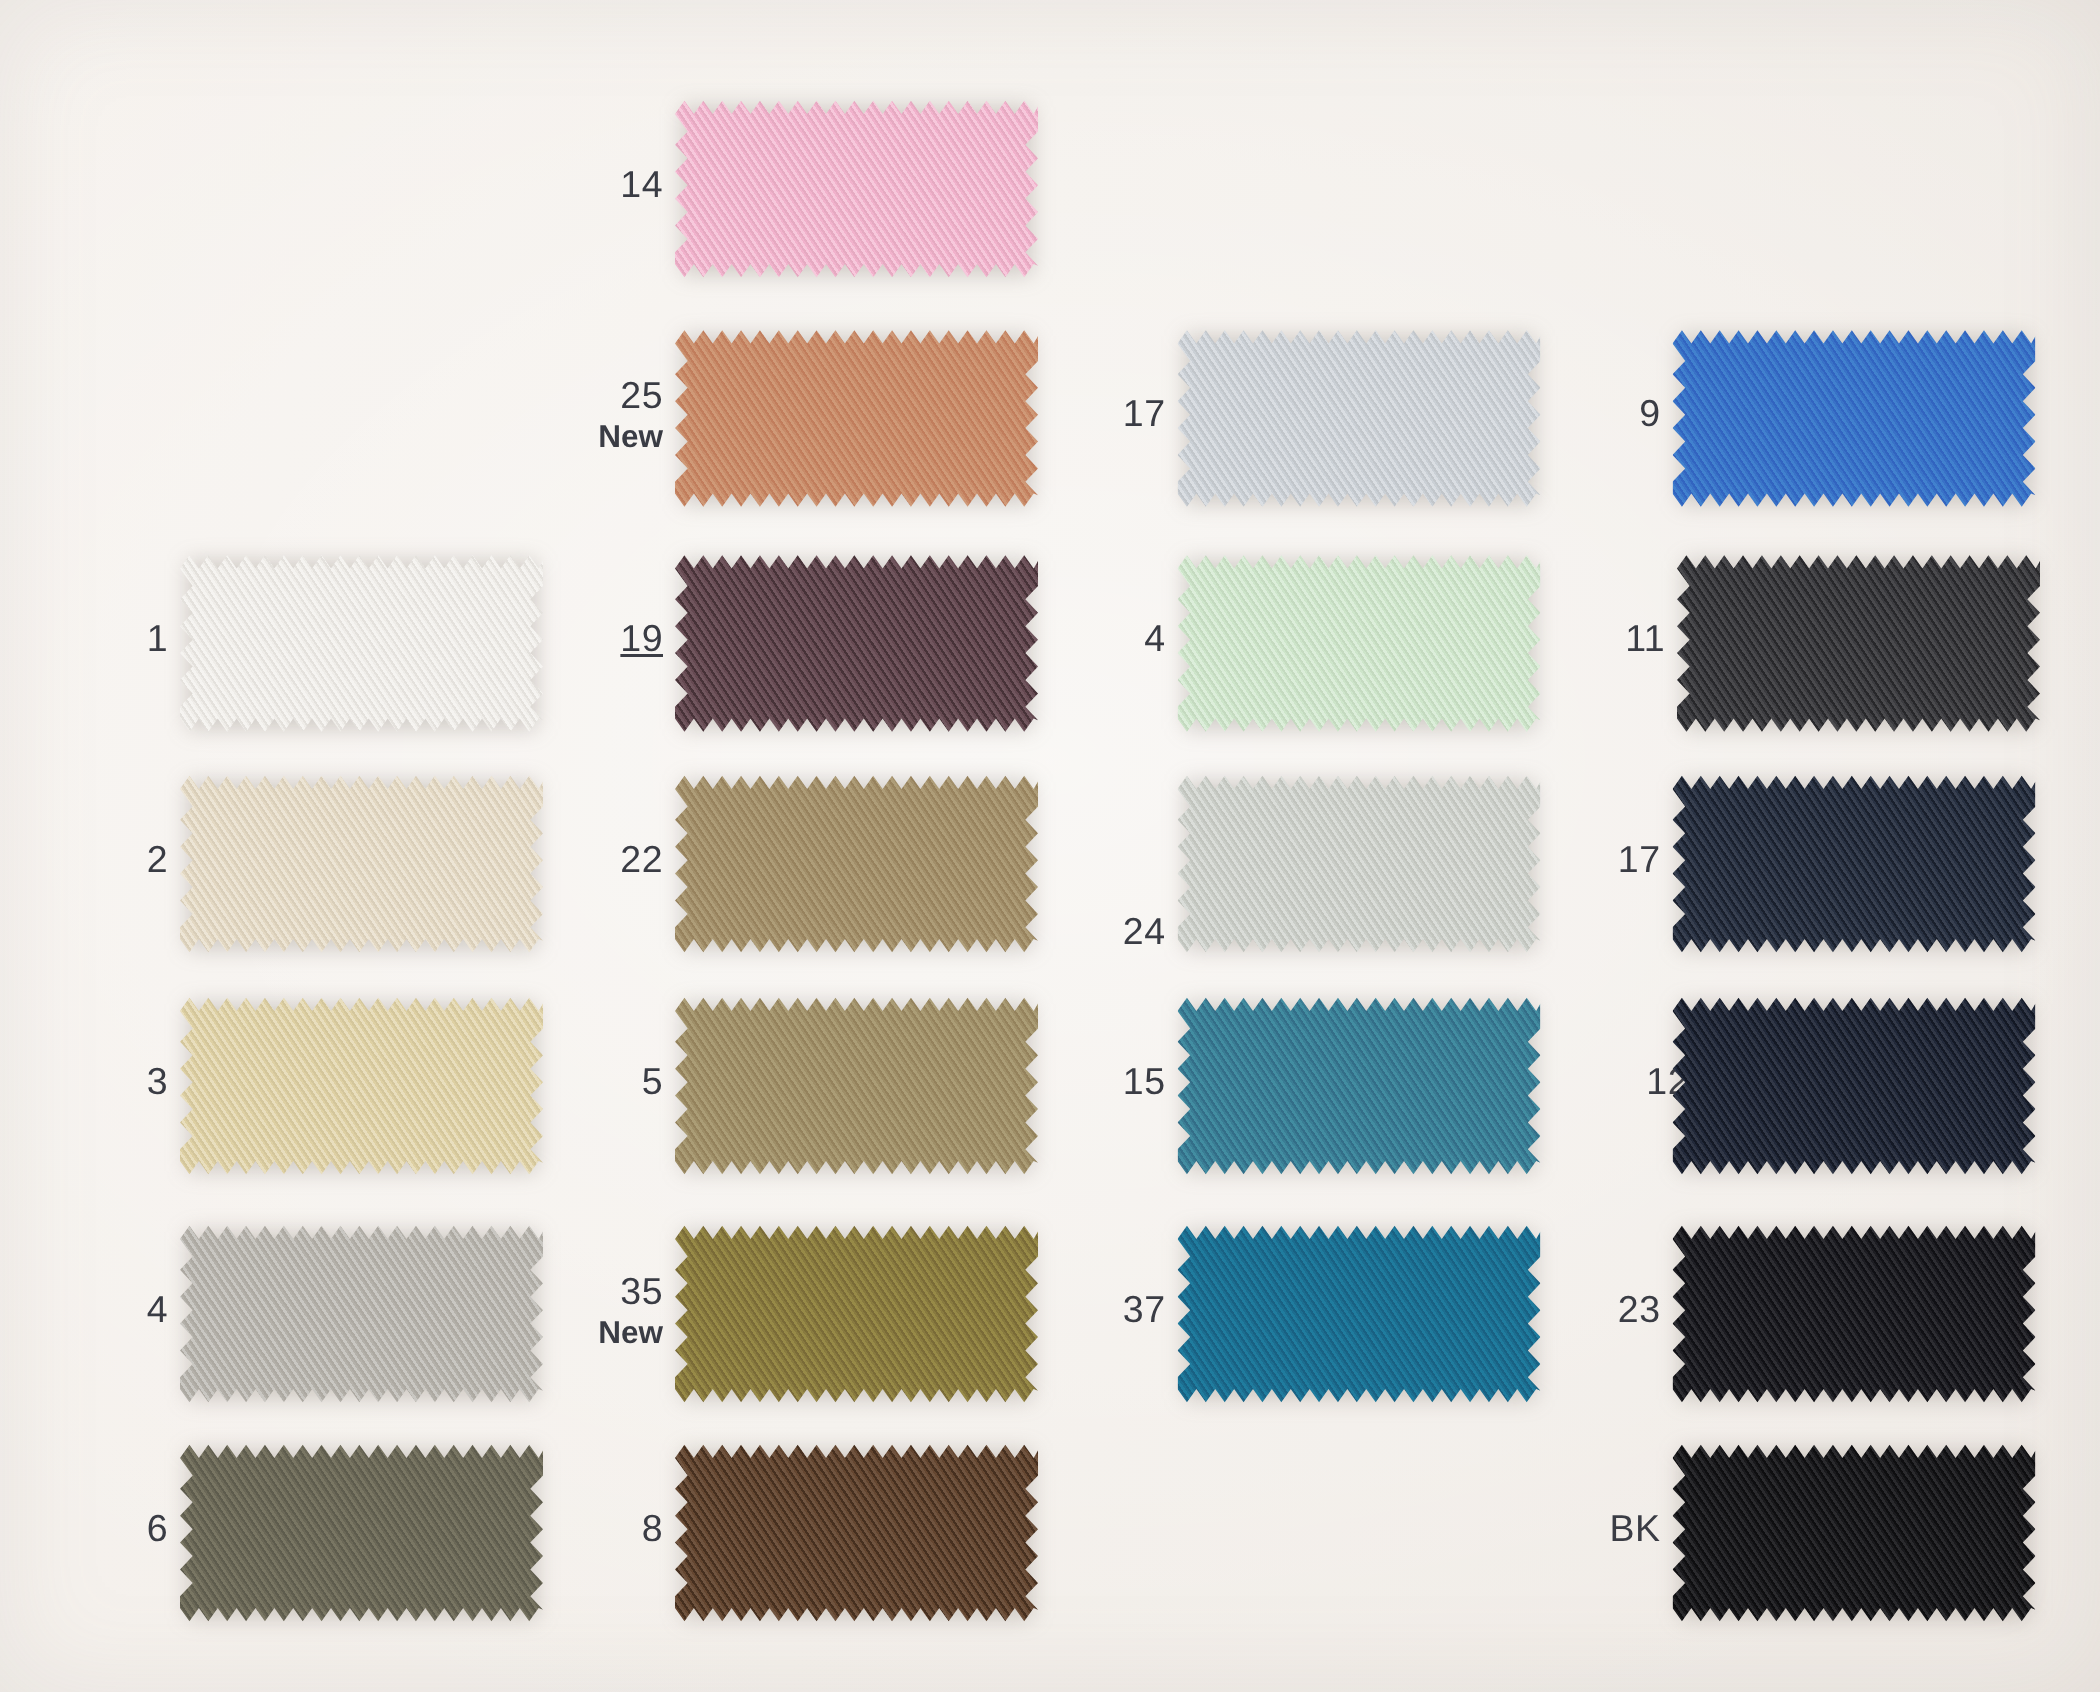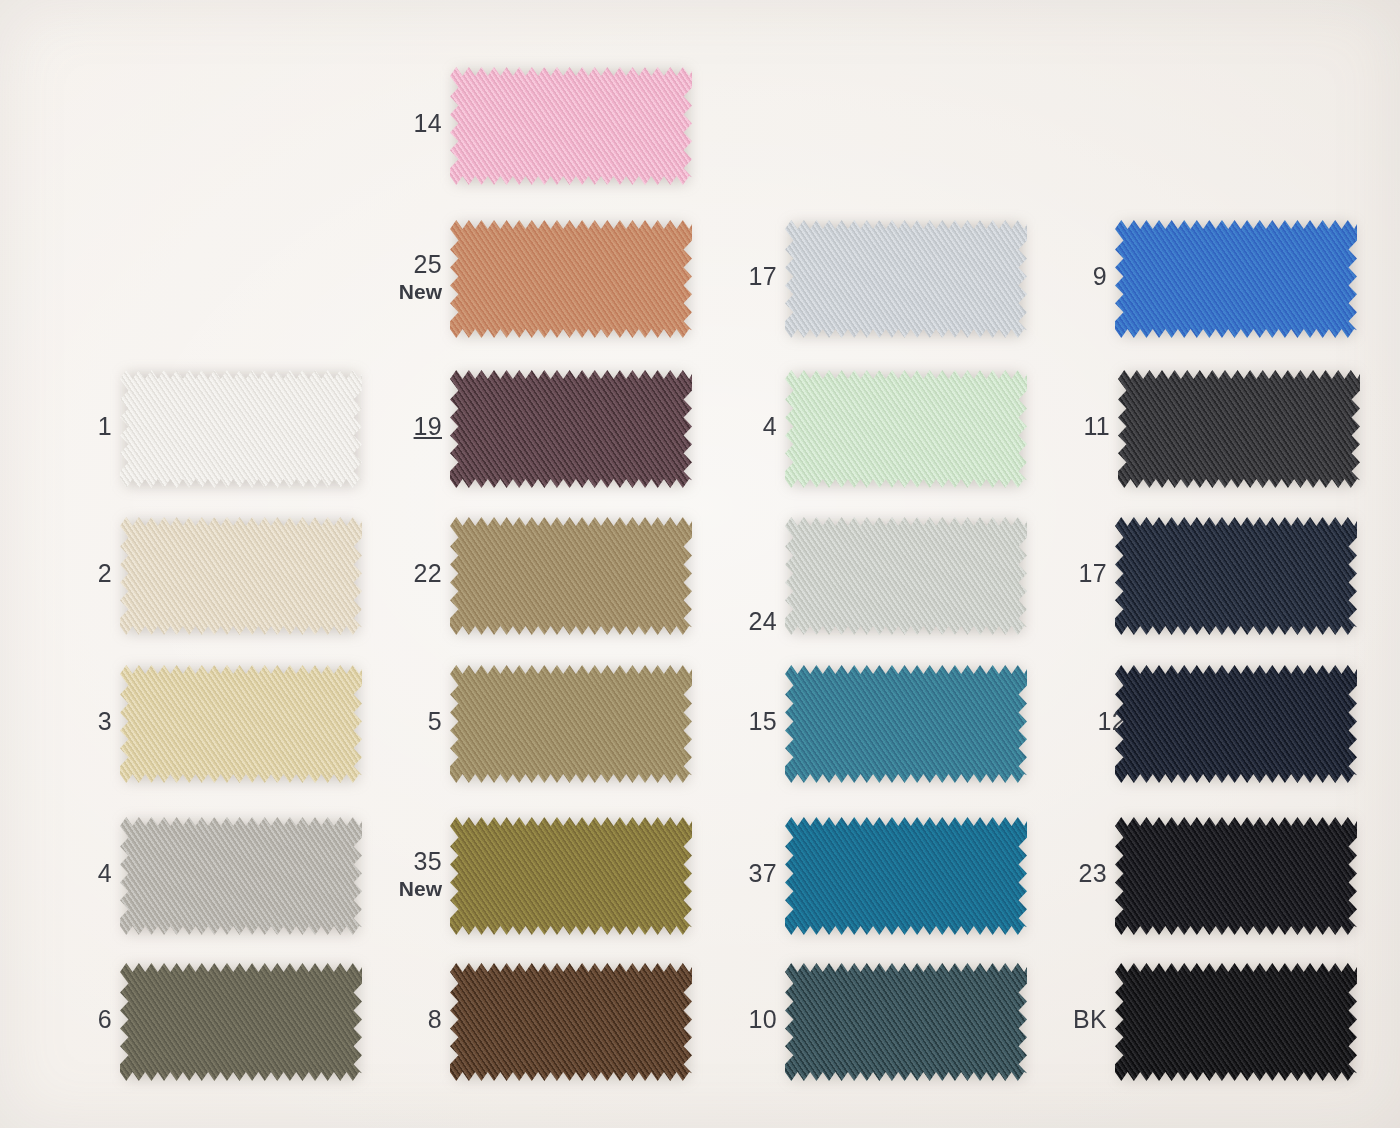--- a/index.html
+++ b/index.html
@@ -421,31 +421,20 @@
       <div class="swatch-label" style="top: 48px;">
         <span class="swatch-code">8</span>
       </div>
       <div class="chip-wrap">
         <div class="chip-shadow"></div>
         <div class="chip dark" style="background: rgb(96, 65, 42);">
           <div class="chip-weave"></div>
         </div>
       </div>
     </div>
-    <div class="swatch-cell" style="left: 693px; top: 958px;">
-      <div class="swatch-label" style="top: 48px;">
-        <span class="swatch-code">10</span>
-      </div>
-      <div class="chip-wrap">
-        <div class="chip-shadow"></div>
-        <div class="chip dark" style="background: rgb(56, 84, 92);">
-          <div class="chip-weave"></div>
-        </div>
-      </div>
-    </div>
     <div class="swatch-cell" style="left: 1023px; top: 958px;">
       <div class="swatch-label" style="top: 48px;">
         <span class="swatch-code">BK</span>
       </div>
       <div class="chip-wrap">
         <div class="chip-shadow"></div>
         <div class="chip dark" style="background: rgb(19, 19, 22);">
           <div class="chip-weave"></div>
         </div>
       </div>

